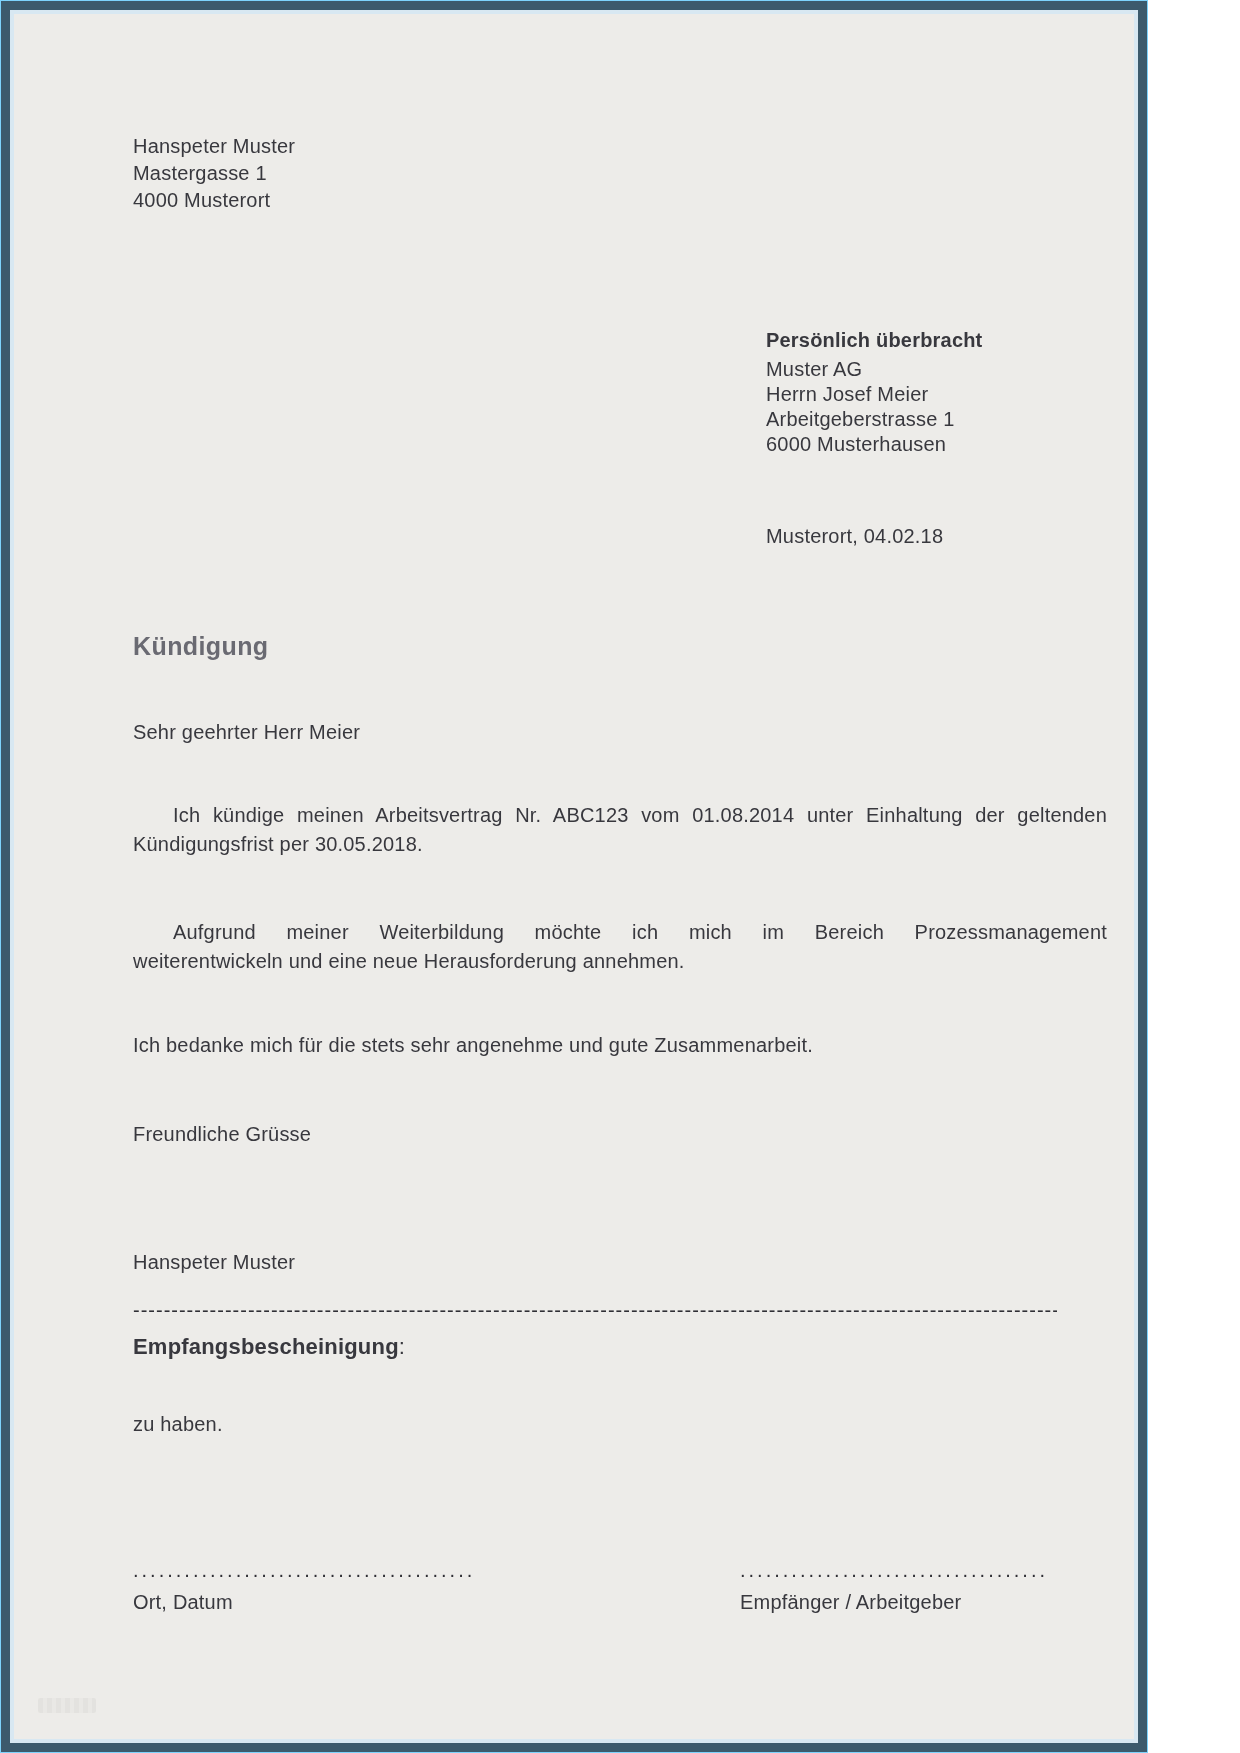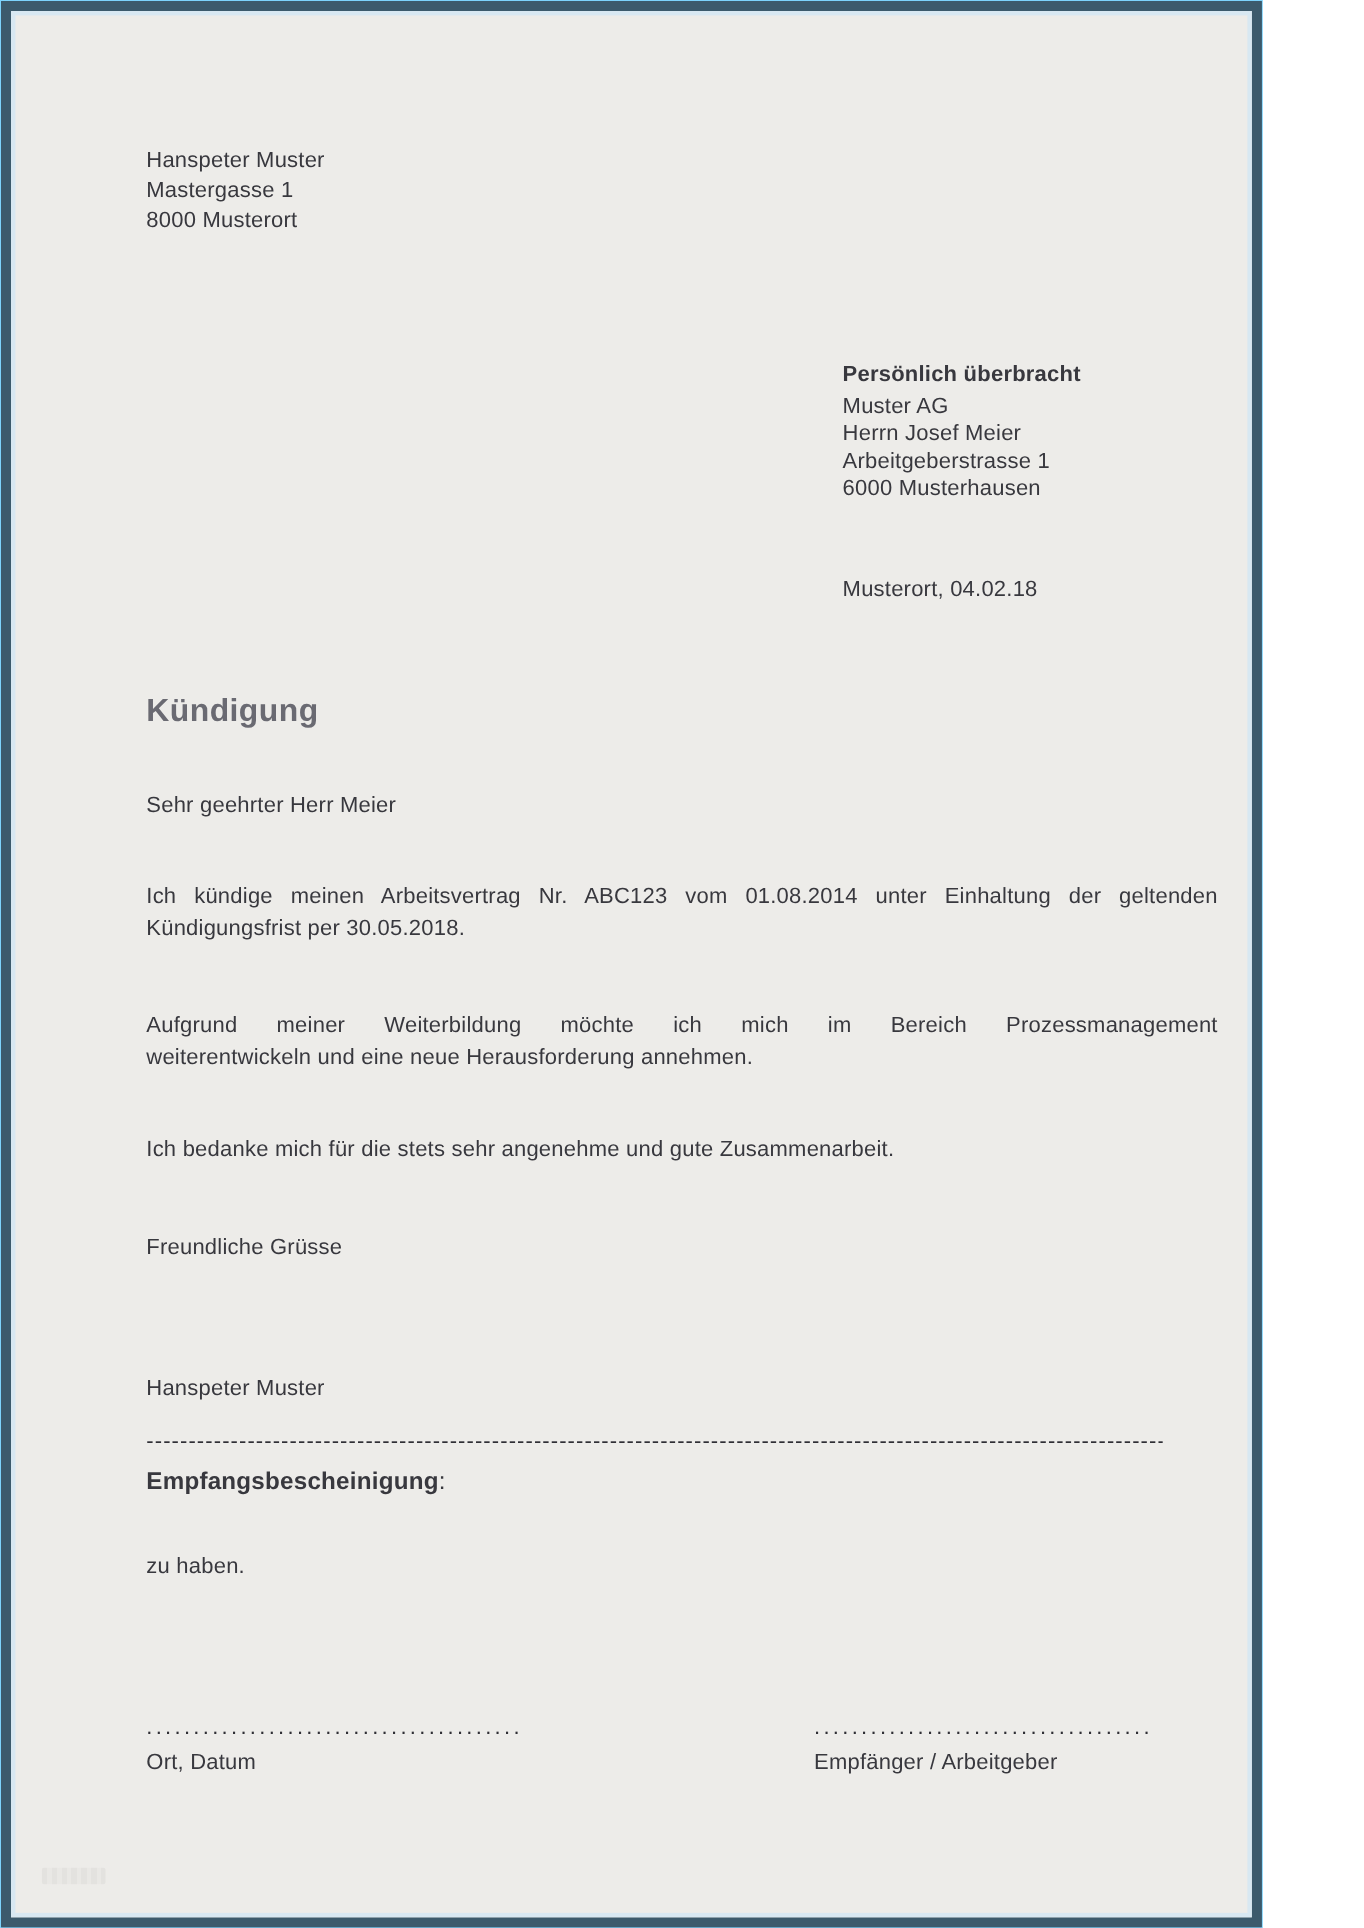--- a/index.html
+++ b/index.html
@@ -40,37 +40,38 @@
 
   .abs { position: absolute; left: 133px; }
 
   .sender        { top: 133px; line-height: 27px; }
   .delivery-note { top: 302px; left: 766px; font-weight: 700; margin-top: 24px; }
   .recipient     { top: 357px; left: 766px; line-height: 25px; }
   .dateline      { top: 506px; left: 766px; margin-top: 16px; }
 
   .subject {
     top: 629px;
-    font-size: 29px;
+    font-size: 25px;
     line-height: 34px;
     font-weight: 700;
     color: #6a6a72;
     letter-spacing: 0.4px;
   }
 
   .salutation { top: 718px; }
 
   .para { width: 974px; }
   .p1 { top: 801px; }
   .p2 { top: 918px; }
   .p3 { top: 1031px; }
 
   .jline {
     text-align: justify;
     text-align-last: justify;
+    margin-left: 40px;
   }
 
   .closing        { top: 1120px; }
   .signature-name { top: 1248px; }
 
   .dash-sep {
     top: 1296px;
     width: 924px;
     white-space: nowrap;
     overflow: hidden;
@@ -114,21 +115,21 @@
 <div class="page">
   <div class="frame">
     <div class="paper"></div>
   </div>
 
   <div class="content">
 
     <div class="abs sender">
       <div>Hanspeter Muster</div>
       <div>Mastergasse 1</div>
-      <div>8000 Musterort</div>
+      <div>4000 Musterort</div>
     </div>
 
     <div class="abs delivery-note">Persönlich überbracht</div>
 
     <div class="abs recipient">
       <div>Muster AG</div>
       <div>Herrn Josef Meier</div>
       <div>Arbeitgeberstrasse 1</div>
       <div>6000 Musterhausen</div>
     </div>

